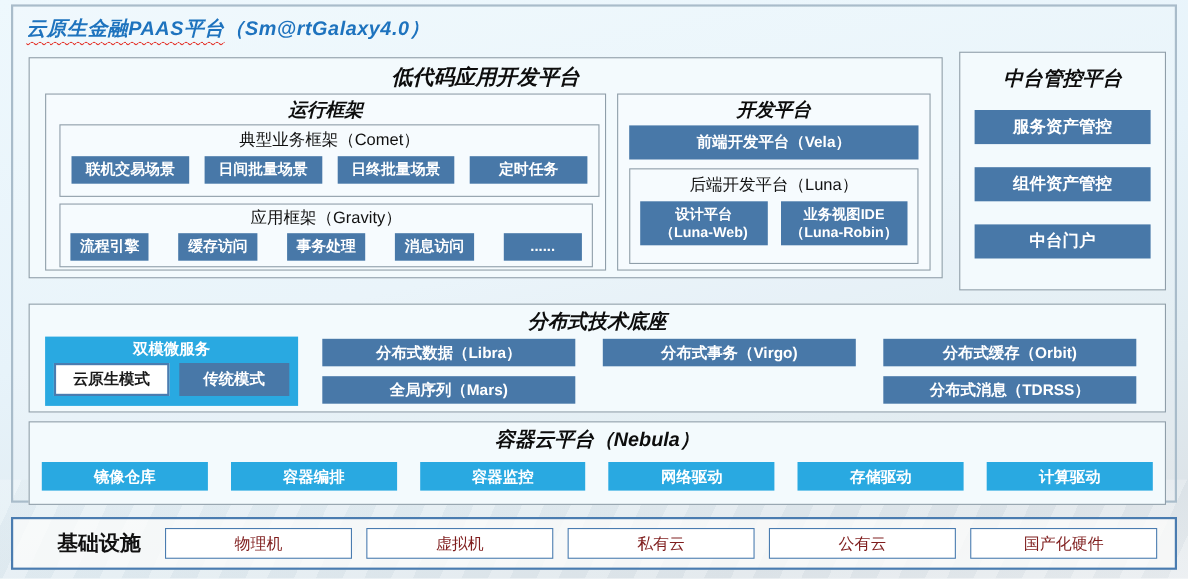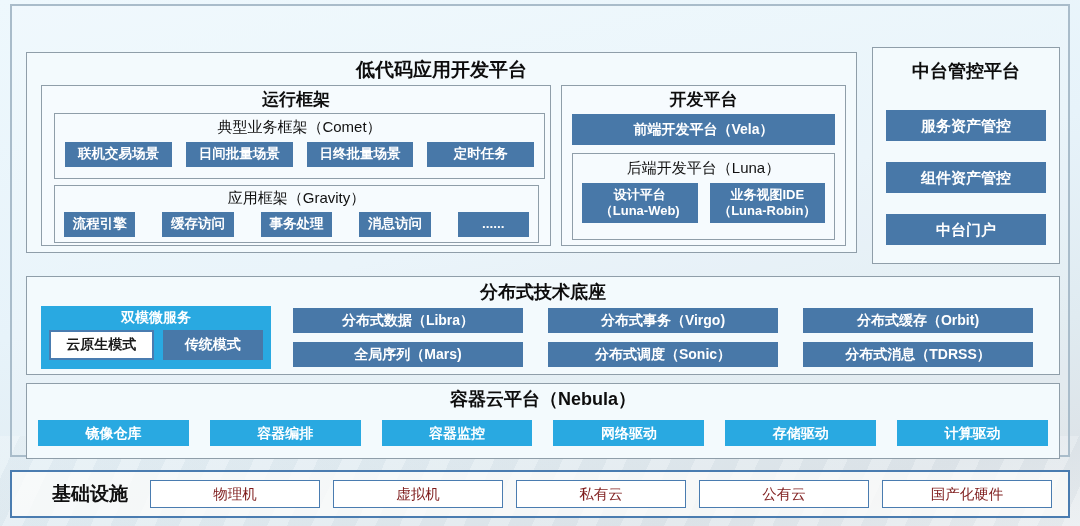--- a/index.html
+++ b/index.html
@@ -20,21 +20,21 @@
   }
   .page-title {
     position:absolute; left:12px; top:8px; font-size:18px; font-weight:bold; font-style:italic;
     color:#1e73be; letter-spacing:.5px; white-space:nowrap;
   }
   .page-title .wavy {
     text-decoration:underline; text-decoration-style:wavy; text-decoration-color:#e4372e;
     text-decoration-thickness:1px; text-underline-offset:5px;
   }
   .panel { position:absolute; border:1.5px solid #8f9ea9; background:#f3fafd; }
-  .ptitle { text-align:center; font-weight:bold; color:#0d0d0d; }
+  .ptitle { text-align:center; font-weight:bold; color:#0d0d0d;font-style:italic; }
   .subbox { border:1px solid #8f9ea9; background:#f6fbfe; }
   .subtitle { text-align:center; font-size:15px; color:#111; }
   .btn {
     background:#4878a8; color:#fff; display:flex; align-items:center; justify-content:center;
     text-align:center; font-size:13.5px; font-weight:bold; line-height:1.2;
   }
   .cyan { background:#29a9e1; }
 
   
   .lowcode { left:14px; top:46px; width:831px; height:201px; }
@@ -53,21 +53,21 @@
   .dev { position:absolute; left:534px; top:32px; width:285px; height:161px; }
   .dev > .ptitle { font-size:17px; padding-top:2px; }
   .vela { position:absolute; left:10px; right:10px; top:28px; height:31px; font-size:14px; }
   .luna { position:absolute; left:10px; right:10px; top:67px; height:87px; }
   .luna .subtitle { padding-top:5px; }
   .luna-row { display:flex; gap:12px; padding:5px 9px 0; }
   .luna-row .btn { flex:1; height:40px; flex-direction:column; font-size:13px; }
 
   
   .mid { left:860px; top:41px; width:188px; height:217px; display:flex; flex-direction:column; align-items:center; }
-  .mid > .ptitle { font-size:18px; padding-top:11px; margin-bottom:27px; }
+  .mid > .ptitle { font-size:18px; padding-top:11px; margin-bottom:17px; }
   .mid .btn { width:160px; height:31px; margin-bottom:21px; font-size:15px; flex:none; }
 
   
   .dist { left:14px; top:270px; width:1034px; height:99px; }
   .dist > .ptitle { font-size:18px; padding-top:3px; }
   .dual { position:absolute; left:14px; top:29px; width:230px; height:63px; background:#29a9e1; }
   .dual-label { color:#fff; font-size:14px; font-weight:bold; text-align:center; padding-top:3px; }
   .dual-row { display:flex; gap:9px; padding:3px 8px 0; }
   .mode { flex:1; height:30px; display:flex; align-items:center; justify-content:center; font-size:14px; font-weight:bold; }
   .mode-native { background:#fff; color:#1a1a1a; border:2px solid #4a7cb0; }
@@ -94,20 +94,23 @@
     display:flex; align-items:center; justify-content:center; font-size:14.5px; color:#7f1d1d;
   }
 </style>
 </head>
 <body>
 
 <div class="texture"></div>
 
 <div class="main-box">
 
+  <div class="page-title">
+    <span class="wavy">云原生金融PAAS平台</span><span>（Sm@rtGalaxy4.0）</span>
+  </div>
 
   <div class="panel lowcode">
     <div class="ptitle">低代码应用开发平台</div>
 
     <div class="subbox runtime">
       <div class="ptitle">运行框架</div>
 
       <div class="subbox comet">
         <div class="subtitle">典型业务框架（Comet）</div>
         <div class="row4">
@@ -163,21 +166,20 @@
       <div class="dual-row">
         <div class="mode mode-native">云原生模式</div>
         <div class="mode mode-legacy">传统模式</div>
       </div>
     </div>
     <div class="dist-grid">
       <div class="btn">分布式数据（Libra）</div>
       <div class="btn">分布式事务（Virgo)</div>
       <div class="btn">分布式缓存（Orbit)</div>
       <div class="btn">全局序列（Mars)</div>
-      <div class="btn">分布式调度（Sonic）</div>
       <div class="btn">分布式消息（TDRSS）</div>
     </div>
   </div>
 
   <div class="panel nebula">
     <div class="ptitle">容器云平台（Nebula）</div>
     <div class="neb-row">
       <div class="btn cyan">镜像仓库</div>
       <div class="btn cyan">容器编排</div>
       <div class="btn cyan">容器监控</div>

